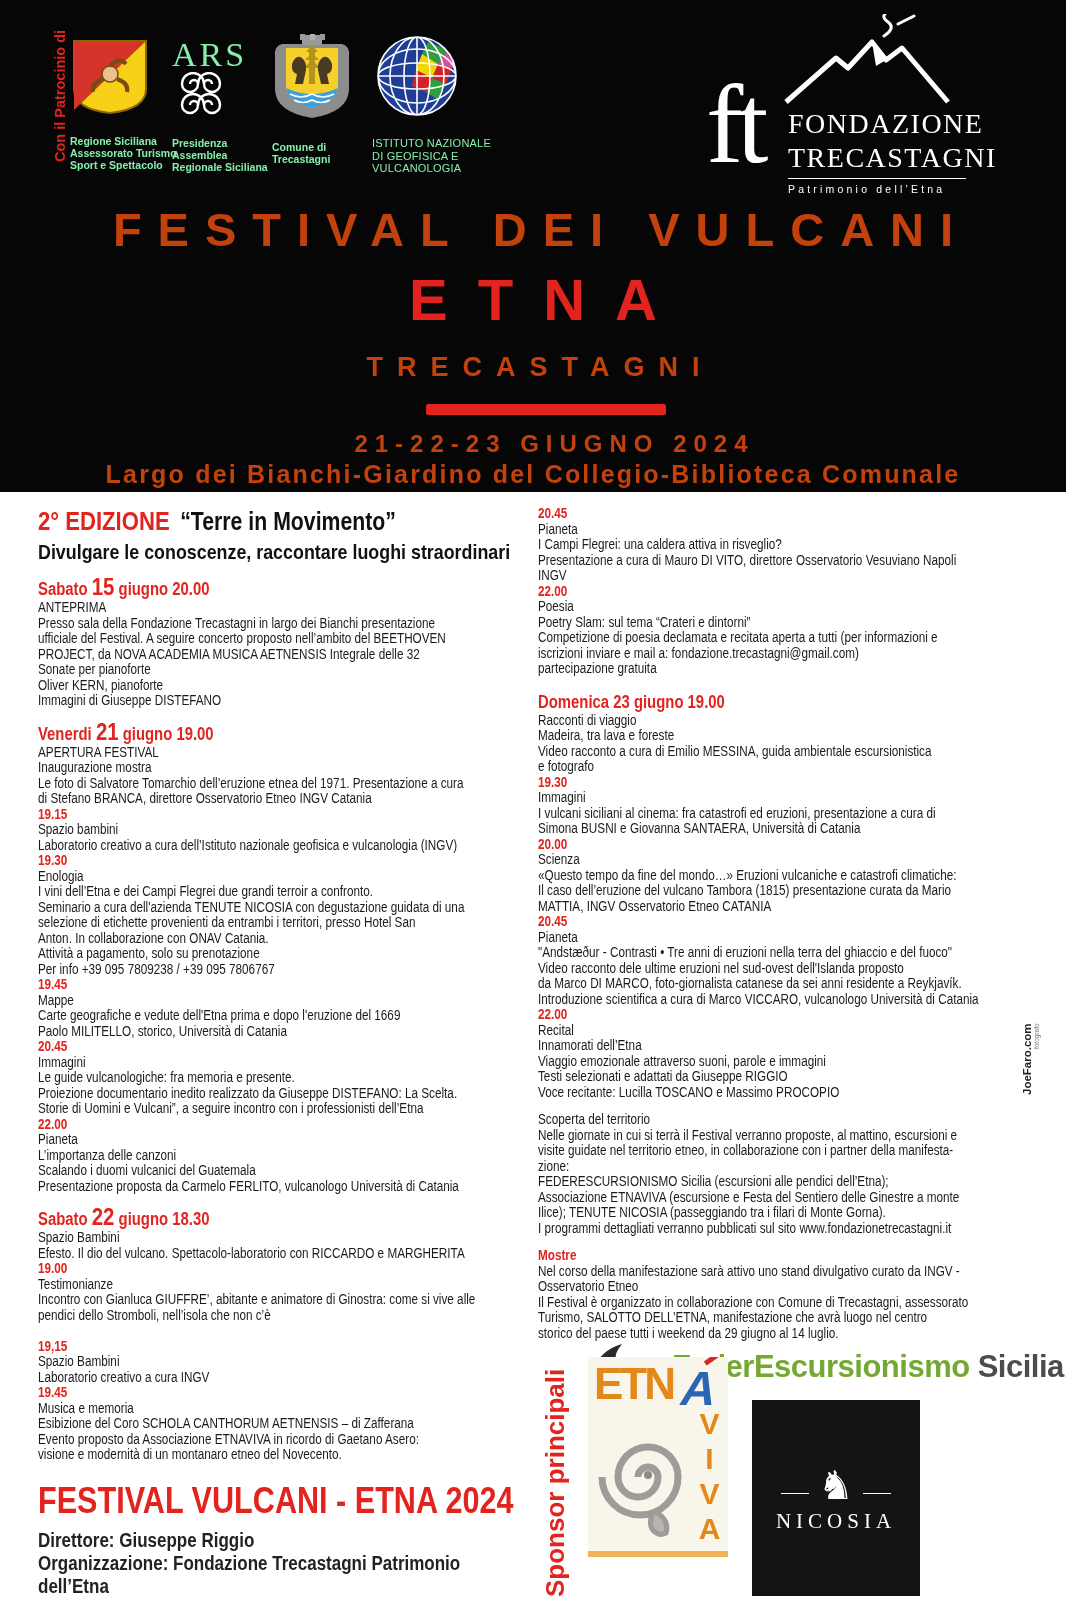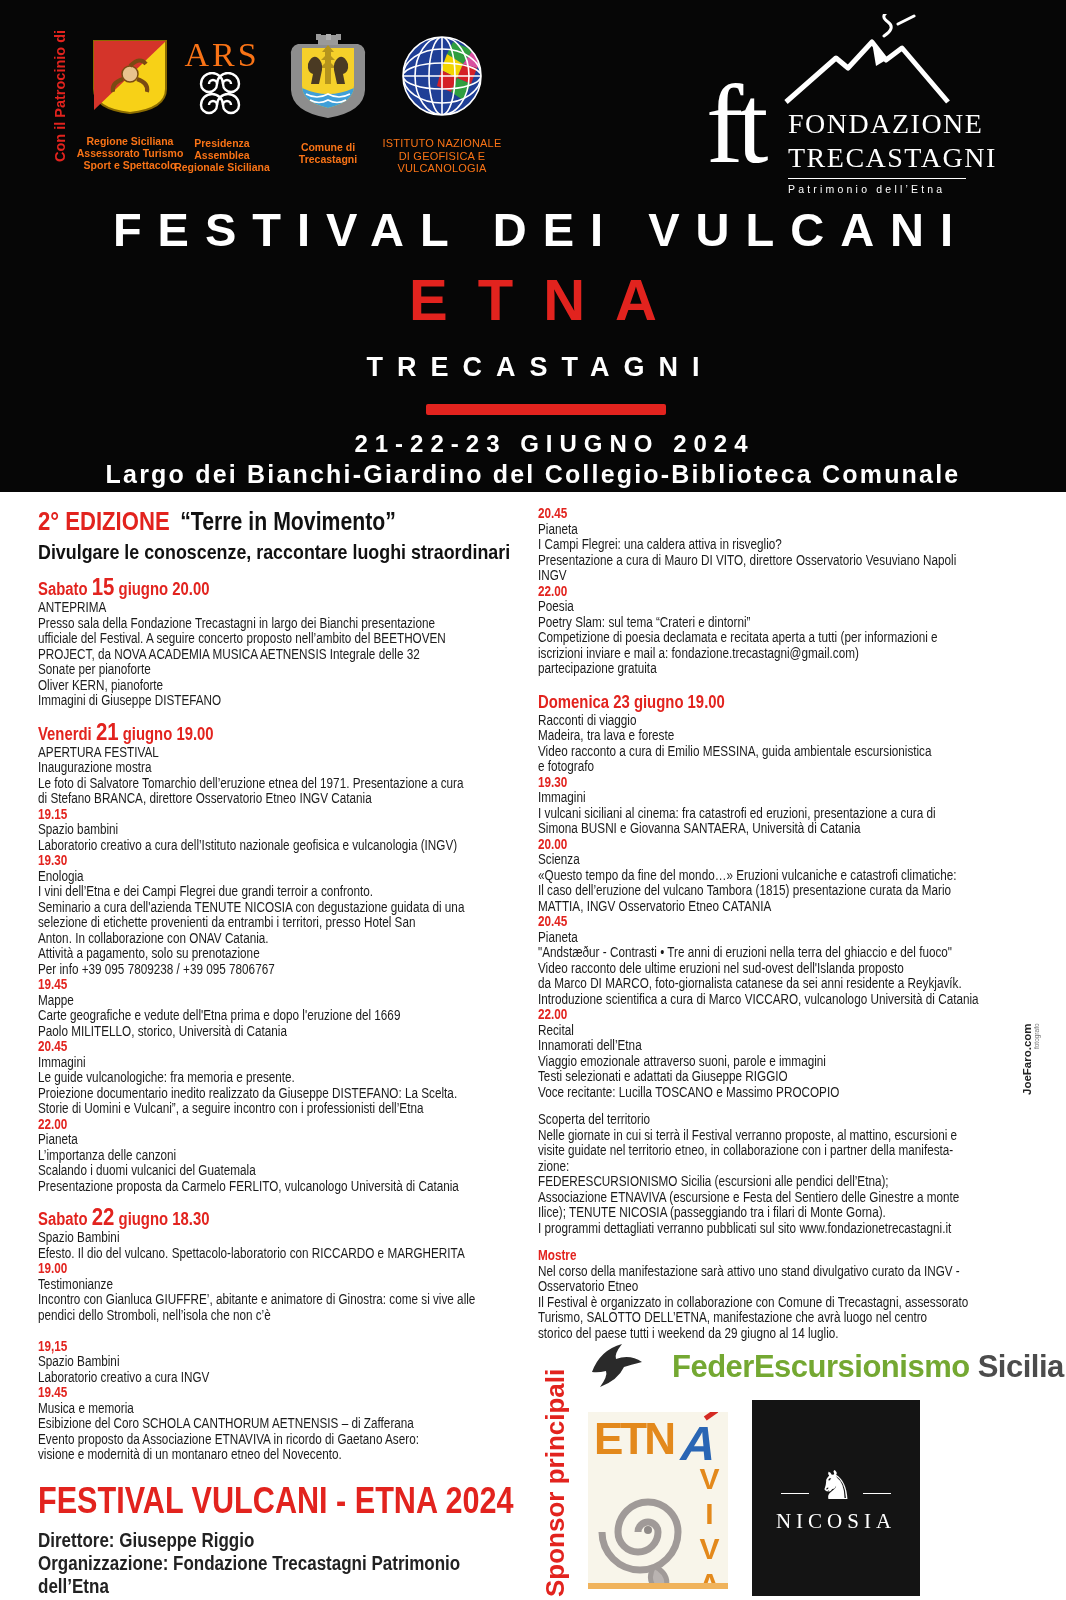--- a/index.html
+++ b/index.html
@@ -2,37 +2,37 @@
 <html><head>
 <meta charset="utf-8">
 <style>
   html,body{margin:0;padding:0;background:#444;}
   .poster{position:relative;width:1066px;height:1600px;background:#fff;overflow:hidden;
           font-family:"Liberation Sans", sans-serif;--red:#e2231e;margin:0 auto;}
   
   .header{position:absolute;left:0;top:0;width:1066px;height:492px;background:#060606;}
   .patrocinio{position:absolute;left:52px;top:162px;transform:rotate(-90deg);transform-origin:0 0;
               color:var(--red);font-weight:bold;font-size:14.5px;white-space:nowrap;}
-  .hlogo{position:absolute;text-align:center;color:#f97316;}
+  .hlogo{position:absolute;color:#86efac;}
   .hlogo .cap{font-size:10.5px;font-weight:bold;line-height:12px;margin-top:15px;}
   .hlogo .cap.light{font-weight:normal;font-size:11px;line-height:12.5px;letter-spacing:.2px;}
   .logo-regione{left:70px;top:38px;width:120px;}
   .logo-ars{left:172px;top:38px;width:100px;}
   .ars-word{font-family:"Liberation Serif",serif;font-size:34px;letter-spacing:3px;line-height:34px;}
   .logo-comune{left:272px;top:34px;width:112px;}
   .logo-ingv{left:372px;top:34px;width:140px;}
   .logo-fondazione{position:absolute;left:700px;top:12px;width:280px;height:185px;color:#fff;}
   .ft-mono{position:absolute;left:6px;top:62px;font-family:"Liberation Serif",serif;
            font-size:112px;line-height:100px;letter-spacing:-6px;}
   .volcano-svg{position:absolute;left:80px;top:2px;}
   .fond1{position:absolute;left:88px;top:96px;font-family:"Liberation Serif",serif;font-size:28px;letter-spacing:1.5px;}
   .fond2{position:absolute;left:88px;top:130px;font-family:"Liberation Serif",serif;font-size:28px;letter-spacing:1.5px;}
   .fond-line{position:absolute;left:88px;top:166px;width:178px;height:1px;background:#fff;}
   .fond-tag{position:absolute;left:88px;top:171px;font-size:10.5px;letter-spacing:3.2px;}
-  .ttl{position:absolute;left:0;right:0;text-align:center;color:#ffffff;font-weight:bold;white-space:nowrap;}
+  .ttl{position:absolute;left:0;right:0;text-align:center;color:#c2410c;font-weight:bold;white-space:nowrap;}
   .title-main{top:202px;font-size:47px;letter-spacing:16px;text-indent:16px;}
   .title-etna{top:266px;font-size:58px;letter-spacing:30px;text-indent:30px;color:var(--red);}
   .title-city{top:352px;font-size:27px;letter-spacing:14px;text-indent:14px;}
   .redbar{position:absolute;left:426px;top:404px;width:240px;height:11px;background:var(--red);border-radius:2px;}
   .dates{top:430px;font-size:24px;letter-spacing:7px;text-indent:7px;padding-left:36px;}
   .venue{top:460px;font-size:25px;letter-spacing:2.2px;}
   
   .pcol{position:absolute;top:506px;width:578px;transform:scaleX(.85);transform-origin:0 0;color:#1b1b1b;}
   .pcol.left{left:38px;}
   .pcol.right{left:538px;}
@@ -51,21 +51,21 @@
   .festival-footer{margin-top:18px;}
   .ff-title{color:var(--red);font-weight:bold;font-size:36px;line-height:40px;}
   .ff-credits{margin-top:8px;font-weight:bold;font-size:20px;line-height:23px;color:#222;}
   
   .sponsor-label{position:absolute;left:540px;top:1597px;transform:rotate(-90deg);transform-origin:0 0;
                  color:var(--red);font-weight:bold;font-size:26px;white-space:nowrap;}
   .feder{position:absolute;left:588px;top:1340px;display:flex;align-items:center;gap:28px;}
   .feder-text{font-size:31px;font-weight:bold;letter-spacing:-0.5px;white-space:nowrap;}
   .feder-green{color:#74a832;}
   .feder-gray{color:#4c4c4c;margin-left:8px;}
-  .etnaviva{position:absolute;left:588px;top:1412px;width:140px;height:177px;background:#f8f5ea;overflow:hidden;}
+  .etnaviva{position:absolute;left:588px;top:1357px;width:140px;height:200px;background:#f8f5ea;overflow:hidden;}
   .etn{position:absolute;left:6px;top:2px;font-size:44px;font-weight:bold;color:#e3891c;letter-spacing:-3px;}
   .a-blue{position:absolute;left:94px;top:4px;font-size:48px;font-weight:bold;color:#2a66b4;transform:skewX(-14deg);}
   .a-tick{position:absolute;left:116px;top:0px;width:14px;height:5px;background:#d42a23;transform:rotate(-35deg);}
   .viva{position:absolute;right:2px;top:50px;color:#e3891c;font-size:30px;font-weight:bold;
         writing-mode:vertical-rl;text-orientation:upright;letter-spacing:2px;line-height:34px;}
   .ram-svg{position:absolute;left:4px;top:58px;}
   .etnaviva-bar{position:absolute;left:0;bottom:0;width:100%;height:6px;background:#f0b35c;}
   .nicosia{position:absolute;left:752px;top:1400px;width:168px;height:196px;background:#141414;
            display:flex;flex-direction:column;align-items:center;justify-content:center;color:#fff;}
   .horse-row{display:flex;align-items:center;gap:9px;}

